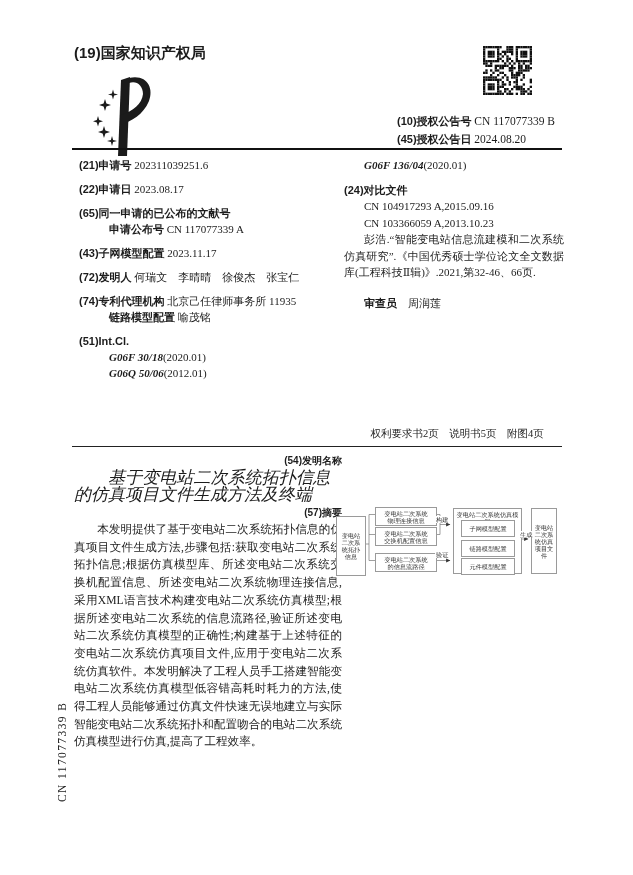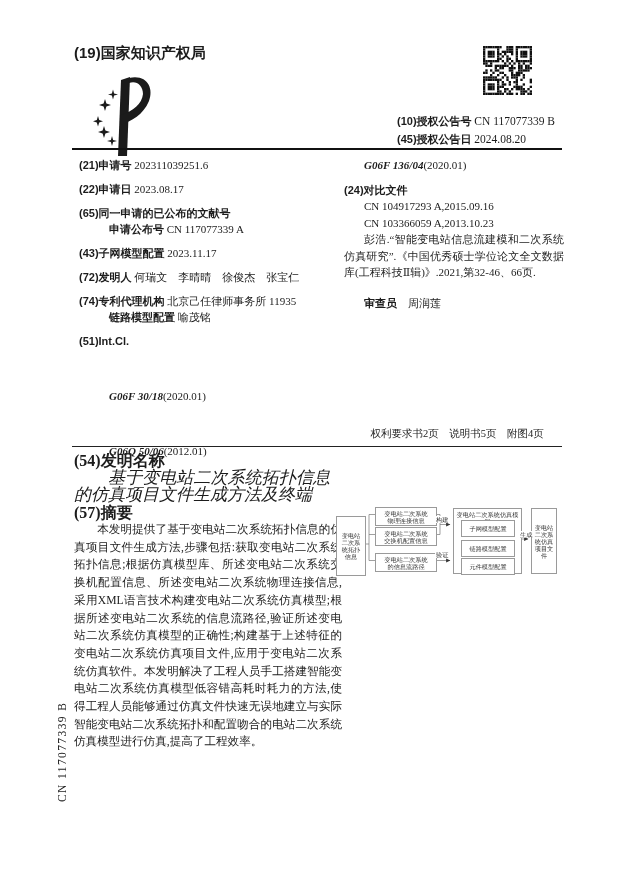--- a/index.html
+++ b/index.html
@@ -22,31 +22,31 @@
   .rule1 { left:72px; top:148px; width:490px; height:2px; background:#111; }
   .rule2 { left:72px; top:446px; width:490px; height:1px; background:#222; }
 
   
   .col-left  { left:79px;  top:157px; width:264px; font-size:11px; line-height:16px; }
   .col-right { left:344px; top:157px; width:220px; font-size:11px; line-height:16.5px; }
   .bib-item { margin-bottom:8px; }
   .bib-line { padding-left:30px; text-indent:-30px; }
   .bib-code, .bib-label { font-weight:bold; font-family:"Liberation Sans","DejaVu Sans",sans-serif; }
   .bib-sub  { padding-left:56px; text-indent:-26px; }
-  .ipc-line { padding-left:30px;margin-top:39px; }
+  .ipc-line { padding-left:30px; }
   .ipc-cls  { font-style:italic; font-weight:bold; }
   .ipc-extra { padding-left:20px; }
   .ref-line { padding-left:20px; }
   .lit { text-indent:20px; text-align:justify; }
   .examiner { padding-left:20px; margin-top:14px; }
   .pages-note { left:352px; top:427px; width:210px; text-align:center; font-size:10.5px; }
 
   
   .body-block { left:74px; top:452px; width:268px; }
-  .sec-head { font-size:16px; font-weight:bold; font-family:Liberation Serif, serif; line-height:17px; }
+  .sec-head { font-size:10px; font-weight:bold; font-family:Liberation Sans, sans-serif; line-height:17px;text-align:right; }
   .title-para { width:256px; font-size:17px; line-height:17px; text-indent:2em; text-align:justify; margin-bottom:1px;font-style:italic; }
   .abstract-para { font-size:11.6px; line-height:17.7px; text-indent:2em; text-align:justify; }
 
   
   .side-number {
     left:56px; top:802px; transform:rotate(-90deg); transform-origin:0 0;
     font-size:11.5px; letter-spacing:1.4px; white-space:nowrap; color:#222;
   }
 
   

